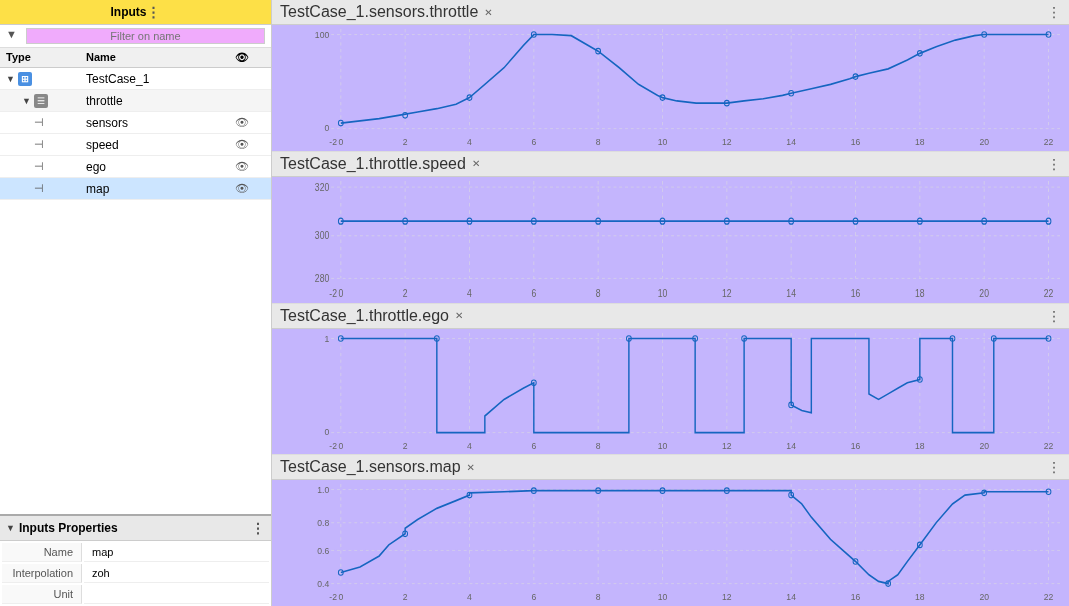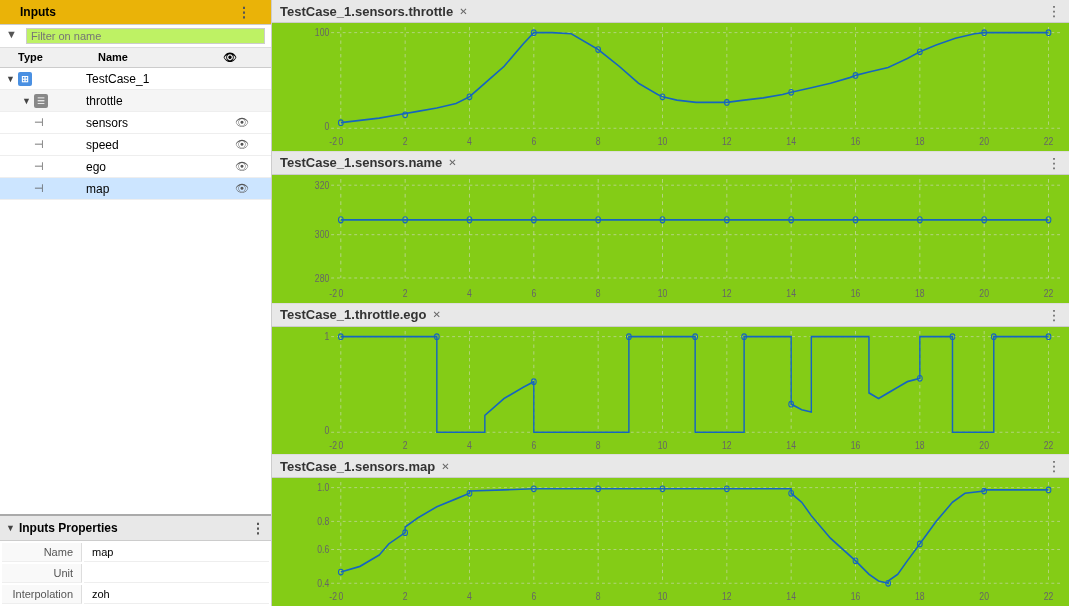--- a/index.html
+++ b/index.html
@@ -18,22 +18,22 @@
       min-width: 272px;
       display: flex;
       flex-direction: column;
       border-right: 1px solid #ccc;
       background: #fff;
     }
 
     .panel-header {
       display: flex;
       align-items: center;
-      justify-content: space-between;
-      background: #eab308;
+      justify-content: center;
+      background: #fde047;
       padding: 4px 20px;
       border-bottom: 1px solid #ccc;
       font-weight: bold;
       font-size: 12px;
     }
 
     .panel-header-left {
       display: flex;
       align-items: center;
       gap: 4px;
@@ -53,29 +53,30 @@
       margin-right: 4px;
       color: #555;
       font-size: 11px;
     }
 
     .filter-input {
       flex: 1;
       border: 1px solid #ccc;
       padding: 1px 4px;
       font-size: 11px;
-      background: #bef264;
+      background: #f0abfc;
+      text-align: center;
     }
 
     .table-header {
       display: grid;
       grid-template-columns: 80px 1fr 30px;
       background: #f0f0f0;
       border-bottom: 1px solid #ccc;
-      padding: 3px 18px;
+      padding: 3px 6px;
       font-weight: bold;
       font-size: 11px;
     }
 
     .inputs-table {
       flex: 1;
       overflow-y: auto;
     }
 
     .tree-row {
@@ -207,44 +208,43 @@
       display: flex;
       align-items: center;
       background: #e8e8e8;
       padding: 3px 8px;
       border-bottom: 1px solid #ccc;
       font-size: 11px;
       gap: 4px;
     }
 
     .chart-tab-label {
-      font-size: 13px;
+      font-size: 16px;
       color: #333;
-      font-weight: bold;
     }
 
     .tab-close {
       font-size: 10px;
       color: #666;
       cursor: pointer;
       margin-left: 2px;
     }
 
     .chart-menu {
       margin-left: auto;
       cursor: pointer;
       color: #555;
       font-size: 14px;
     }
 
     .chart-area {
       flex: 1;
       position: relative;
       overflow: hidden;
-      background: #84cc16;
+      background: #c4b5fd;
       padding: 4px 8px 0 40px;
     }
 
     
     .chart-svg {
       width: 100%;
       height: 100%;
     }
 
     .axis-label {
@@ -361,26 +361,26 @@
       </div>
       <span class="three-dots">⋮</span>
     </div>
     <table class="props-table">
       <tbody>
         <tr>
           <td>Name</td>
           <td>map</td>
         </tr>
         <tr>
+          <td>Interpolation</td>
+          <td>zoh</td>
+        </tr>
+        <tr>
           <td>Unit</td>
           <td></td>
-        </tr>
-        <tr>
-          <td>Interpolation</td>
-          <td>zoh</td>
         </tr>
       </tbody>
     </table>
   </div>
 </div>
 
 <div class="right-panel">
 
   <div class="chart-container">
     <div class="chart-tab">
@@ -438,21 +438,21 @@
         <circle cx="566" cy="43" r="2.5" class="chart-dot"></circle>
         <circle cx="633" cy="22" r="2.5" class="chart-dot"></circle>
         <circle cx="700" cy="5" r="2.5" class="chart-dot"></circle>
         <circle cx="767" cy="5" r="2.5" class="chart-dot"></circle>
       </svg>
     </div>
   </div>
 
   <div class="chart-container">
     <div class="chart-tab">
-      <span class="chart-tab-label">TestCase_1.sensors.name</span>
+      <span class="chart-tab-label">TestCase_1.throttle.speed</span>
       <span class="tab-close">✕</span>
       <span class="chart-menu">⋮</span>
     </div>
     <div class="chart-area">
       <svg class="chart-svg" viewBox="0 0 780 100" preserveAspectRatio="none">
 
         <line x1="30" y1="0" x2="30" y2="80" class="grid-line"></line>
         <line x1="97" y1="0" x2="97" y2="80" class="grid-line"></line>
         <line x1="164" y1="0" x2="164" y2="80" class="grid-line"></line>
         <line x1="231" y1="0" x2="231" y2="80" class="grid-line"></line>

